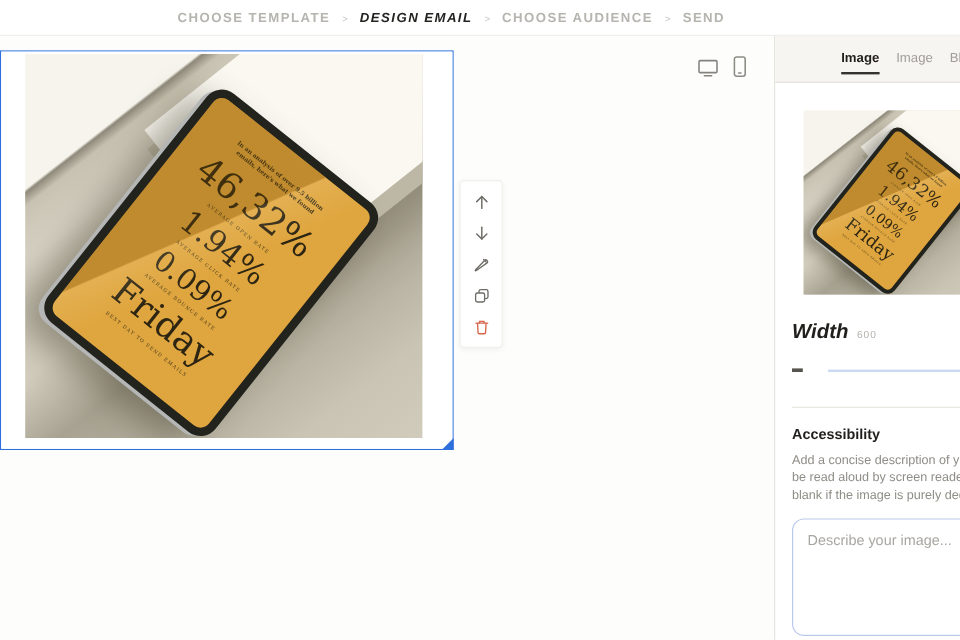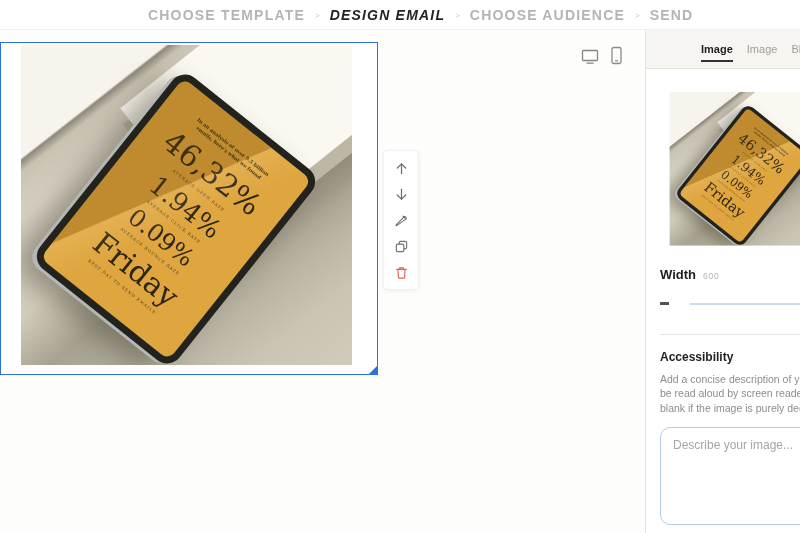--- a/index.html
+++ b/index.html
@@ -4,21 +4,21 @@
 <style>
   * { margin:0; padding:0; box-sizing:border-box; }
   html,body { width:800px; height:533px; overflow:hidden; background:#fdfdfc;
               font-family:"Liberation Sans", sans-serif; }
 
   
   .topbar { position:absolute; left:0; top:0; width:800px; height:30px;
             background:#ffffff; border-bottom:1px solid #f1efec; z-index:30; }
   .crumbs { position:absolute; left:148px; top:0; height:30px;
             display:flex; align-items:center; gap:10px; white-space:nowrap; }
-  .crumb { font-size:14px; letter-spacing:1.2px; color:#b6b4af; font-weight:600;
+  .crumb { font-size:11px; letter-spacing:1.2px; color:#b6b4af; font-weight:600;
            text-transform:uppercase; }
   .crumb.active { color:#232321; font-weight:700;font-style:italic; }
   .crumb-sep { font-size:8px; color:#c8c6c1; }
 
   
   .canvas { position:absolute; left:0; top:30px; width:645px; height:503px; background:#fdfdfc; }
 
   .image-block { position:absolute; left:0; top:12px; width:378px; height:333px;
                  border:1.5px solid #2f6fdd; background:#ffffff; }
   .resize-handle { position:absolute; right:-1px; bottom:-1px; width:0; height:0;
@@ -74,21 +74,21 @@
   .tab.active { color:#211f1c; font-weight:700; }
   .tab.active::after { content:''; position:absolute; left:0; right:0; bottom:6px;
                        height:2px; background:#34322e; }
 
   .side-content { position:absolute; left:14px; top:39px; width:200px; }
   .thumb { position:relative; margin-top:22px; width:162px; height:156px; overflow:hidden; }
   .thumb-host { position:absolute; left:0; top:0; width:376px; height:331px;
                 transform:scale(0.48); transform-origin:0 0; }
 
   .width-row { margin-top:20px; display:flex; align-items:baseline; gap:7px; }
-  .width-label { font-size:13px; font-weight:700; color:#211f1c; }
+  .width-label { font-size:17px; font-weight:700; color:#211f1c;font-style:italic; }
   .width-value { font-size:8.5px; letter-spacing:0.8px; color:#b3b1ac; }
 
   .slider { position:relative; margin-top:14px; height:14px; width:200px; }
   .slider-dash { position:absolute; left:0; top:6px; width:9px; height:2.5px; background:#56544f; }
   .slider-track { position:absolute; left:30px; top:6.5px; width:165px; height:2px; background:#cbd9f3; }
 
   .divider { margin-top:24px; width:165px; height:1px; background:#e9e7e1; }
 
   .acc-heading { margin-top:15px; font-size:12px; font-weight:700; color:#211f1c; }
   .acc-desc { margin-top:8px; width:205px; font-size:10.5px; line-height:1.38; color:#8f8d87; }

